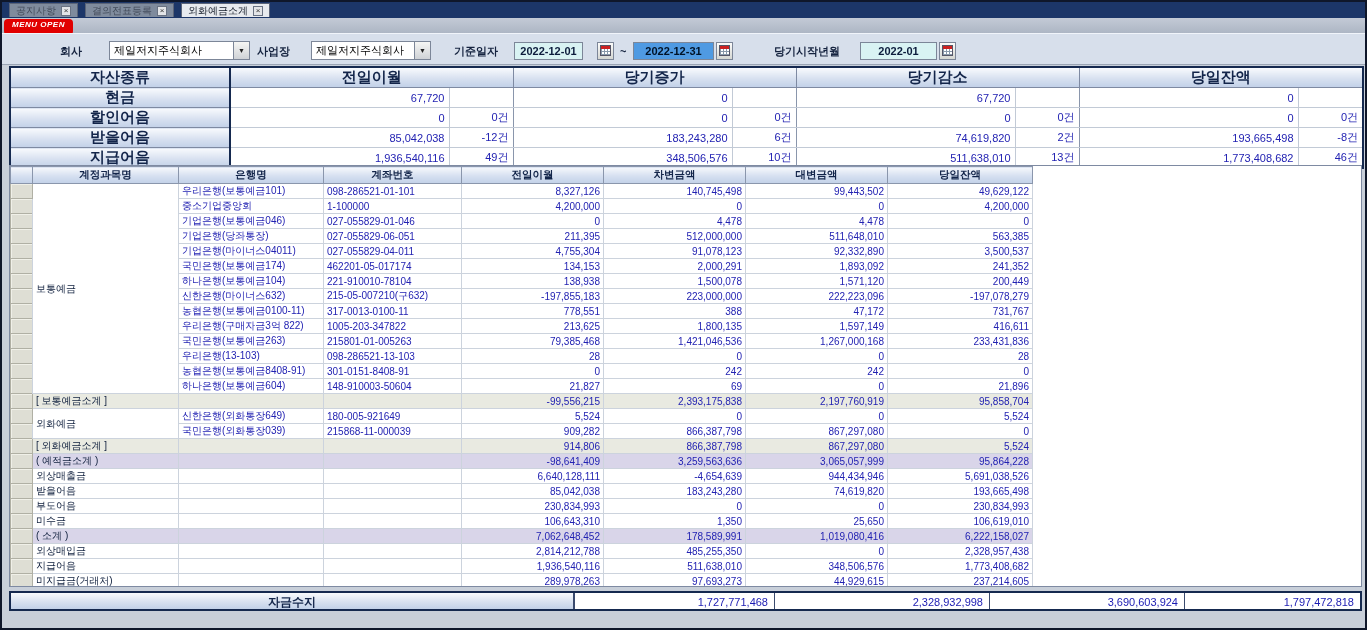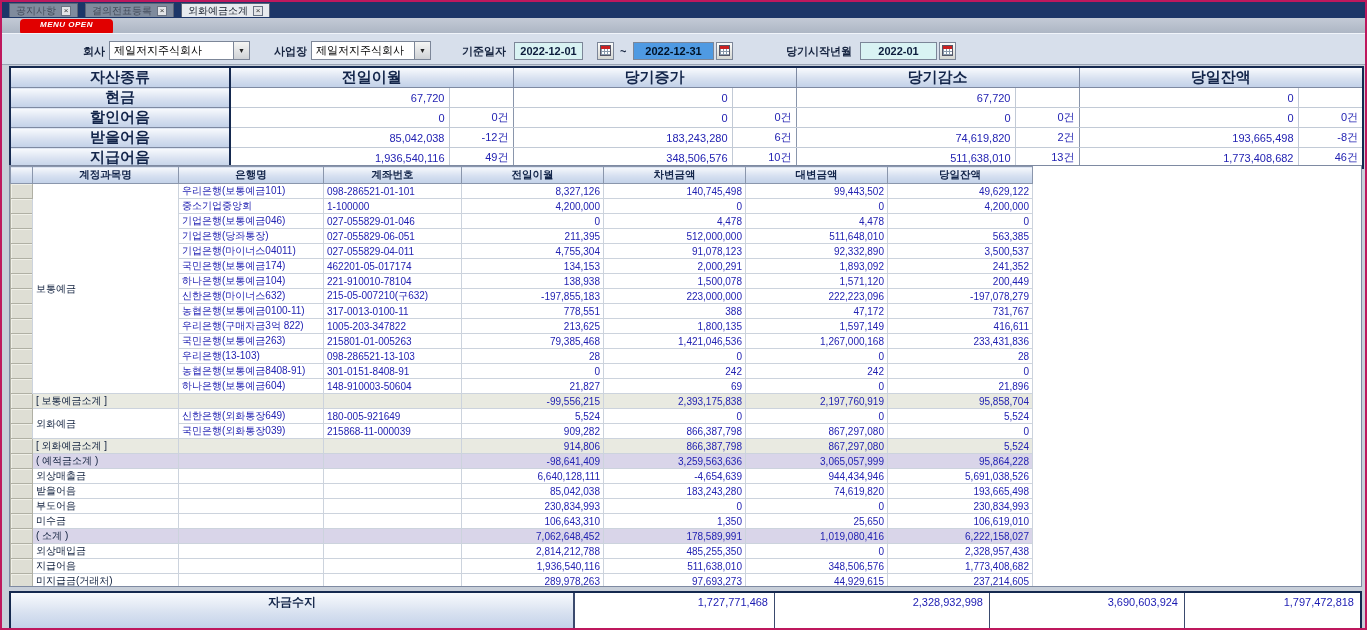--- a/index.html
+++ b/index.html
@@ -1,40 +1,40 @@
 <!DOCTYPE html>
 <html><head>
 <meta charset="utf-8">
 <style>
   * { margin:0; padding:0; box-sizing:border-box; }
   html,body { width:1367px; height:630px; }
   body { font-family:"Liberation Sans","DejaVu Sans",sans-serif; background:#8c94a0; }
-  #win { position:relative; width:1367px; height:630px; background:#c8cfd9; border:2px solid #be185d; overflow:hidden; }
+  #win { position:relative; width:1367px; height:630px; background:#c8cfd9; border:2px solid #0f172a; overflow:hidden; }
 
   
   #tabbar { position:absolute; left:0; top:0; width:100%; height:16px; background:#1c3668;
             display:flex; align-items:flex-end; padding-left:7px; gap:7px; }
   .tab { display:flex; align-items:center; gap:5px; height:14px; margin-bottom:1px; padding:0 6px;
          font-size:10px; background:#7f8b9d; color:#444d5c; border:1px solid #5a6478; border-bottom:none;
          white-space:nowrap; cursor:default; }
   .tab.active { background:#e7eaee; color:#101826; }
   .tab-close { display:inline-block; width:10px; height:10px; background:#e3e5e8; border:1px solid #6a7383;
                font-size:8px; line-height:8px; text-align:center; color:#333; }
 
   
   #menustrip { position:absolute; left:0; top:16px; width:100%; height:15px;
                background:linear-gradient(#c3cad6,#adb6c4); }
-  #menuopen { position:absolute; left:18px; top:1px; height:16px; background:#e10000; border-radius:4px;
+  #menuopen { position:absolute; left:2px; top:1px; height:16px; background:#e10000; border-radius:4px;
               color:#fff; font-size:8px; font-weight:bold; font-style:italic; line-height:12px;
-              padding:0 20px; letter-spacing:.5px; cursor:pointer; }
+              padding:0 8px; letter-spacing:.5px; cursor:pointer; }
 
   
   #filterbar { position:absolute; left:0; top:31px; width:100%; height:32px; background:#d7dfeb;
                border-top:1px solid #f0f4fa; border-bottom:1px solid #9aa4b4; }
-  .flabel { position:absolute; top:10px; font-size:11px; font-weight:bold; color:#15233f; text-align:right; white-space:nowrap; }
+  .flabel { position:absolute; top:10px; font-size:11px; font-weight:bold; color:#15233f; text-align:left; white-space:nowrap; }
   .combo { position:absolute; top:7px; height:19px; background:#fff; border:1px solid #7c8698;
            display:flex; align-items:center; cursor:pointer; }
   .combo-text { flex:1; font-size:11px; padding-left:4px; color:#000; white-space:nowrap; overflow:hidden; }
   .combo-btn { width:16px; height:100%; background:linear-gradient(#f6f6f4,#cfd2d6); border-left:1px solid #7c8698;
                font-size:7px; color:#222; display:flex; align-items:center; justify-content:center; }
   .datefield { position:absolute; top:8px; height:18px; background:#d9f3f3; border:1px solid #7c8698;
                font-size:11px; font-weight:bold; color:#0c1c3c; text-align:center; line-height:16px; cursor:text; }
   .datefield.selected { background:#4f9ae2; color:#001226; }
   .calbtn { position:absolute; top:8px; width:17px; height:18px;
             background:linear-gradient(#fcfcfa,#d5d7d2); border:1px solid #7c8698; cursor:pointer; }
@@ -68,21 +68,21 @@
                white-space:nowrap; overflow:hidden; padding:0 3px; background:transparent; }
   #detail td.ind { background:#deded4; border:1px solid #b0b0a4; box-shadow:inset 1px 1px 0 #f0f0e8; }
   #detail td.acct { color:#0e1e3c; text-align:left; }
   #detail td.group { background:#fff; vertical-align:middle; }
   #detail td.bank, #detail td.accno { text-align:left; }
   #detail td.val { text-align:right; }
   #detail tr.r-s1 { background:#e9eae1; }
   #detail tr.r-s2 { background:#d9d5e9; }
 
   
-  #footer { position:absolute; left:7px; top:589px; width:1353px; height:40px; display:flex;
+  #footer { position:absolute; left:7px; top:589px; width:1353px; height:20px; display:flex;
             background:#fff; border:2px solid #15294f; }
   #footer .flabel-cell { width:563px; background:linear-gradient(#f8fafd,#d8e1f0 55%,#c2d1e8);
             text-align:center; font-weight:bold; color:#13254a; font-size:12px; line-height:19px;
             border-right:1px solid #3a4a6e; }
   .fcell { border-left:1px solid #3a4a6e; font-size:11px; color:#1a1ab2; text-align:right;
            padding:3px 6px 0 0; white-space:nowrap; overflow:hidden; }
   .fv0 { width:200px; } .fv1 { width:215px; } .fv2 { width:195px; } .fv3 { flex:1; }
 </style>
 </head>
 <body>

